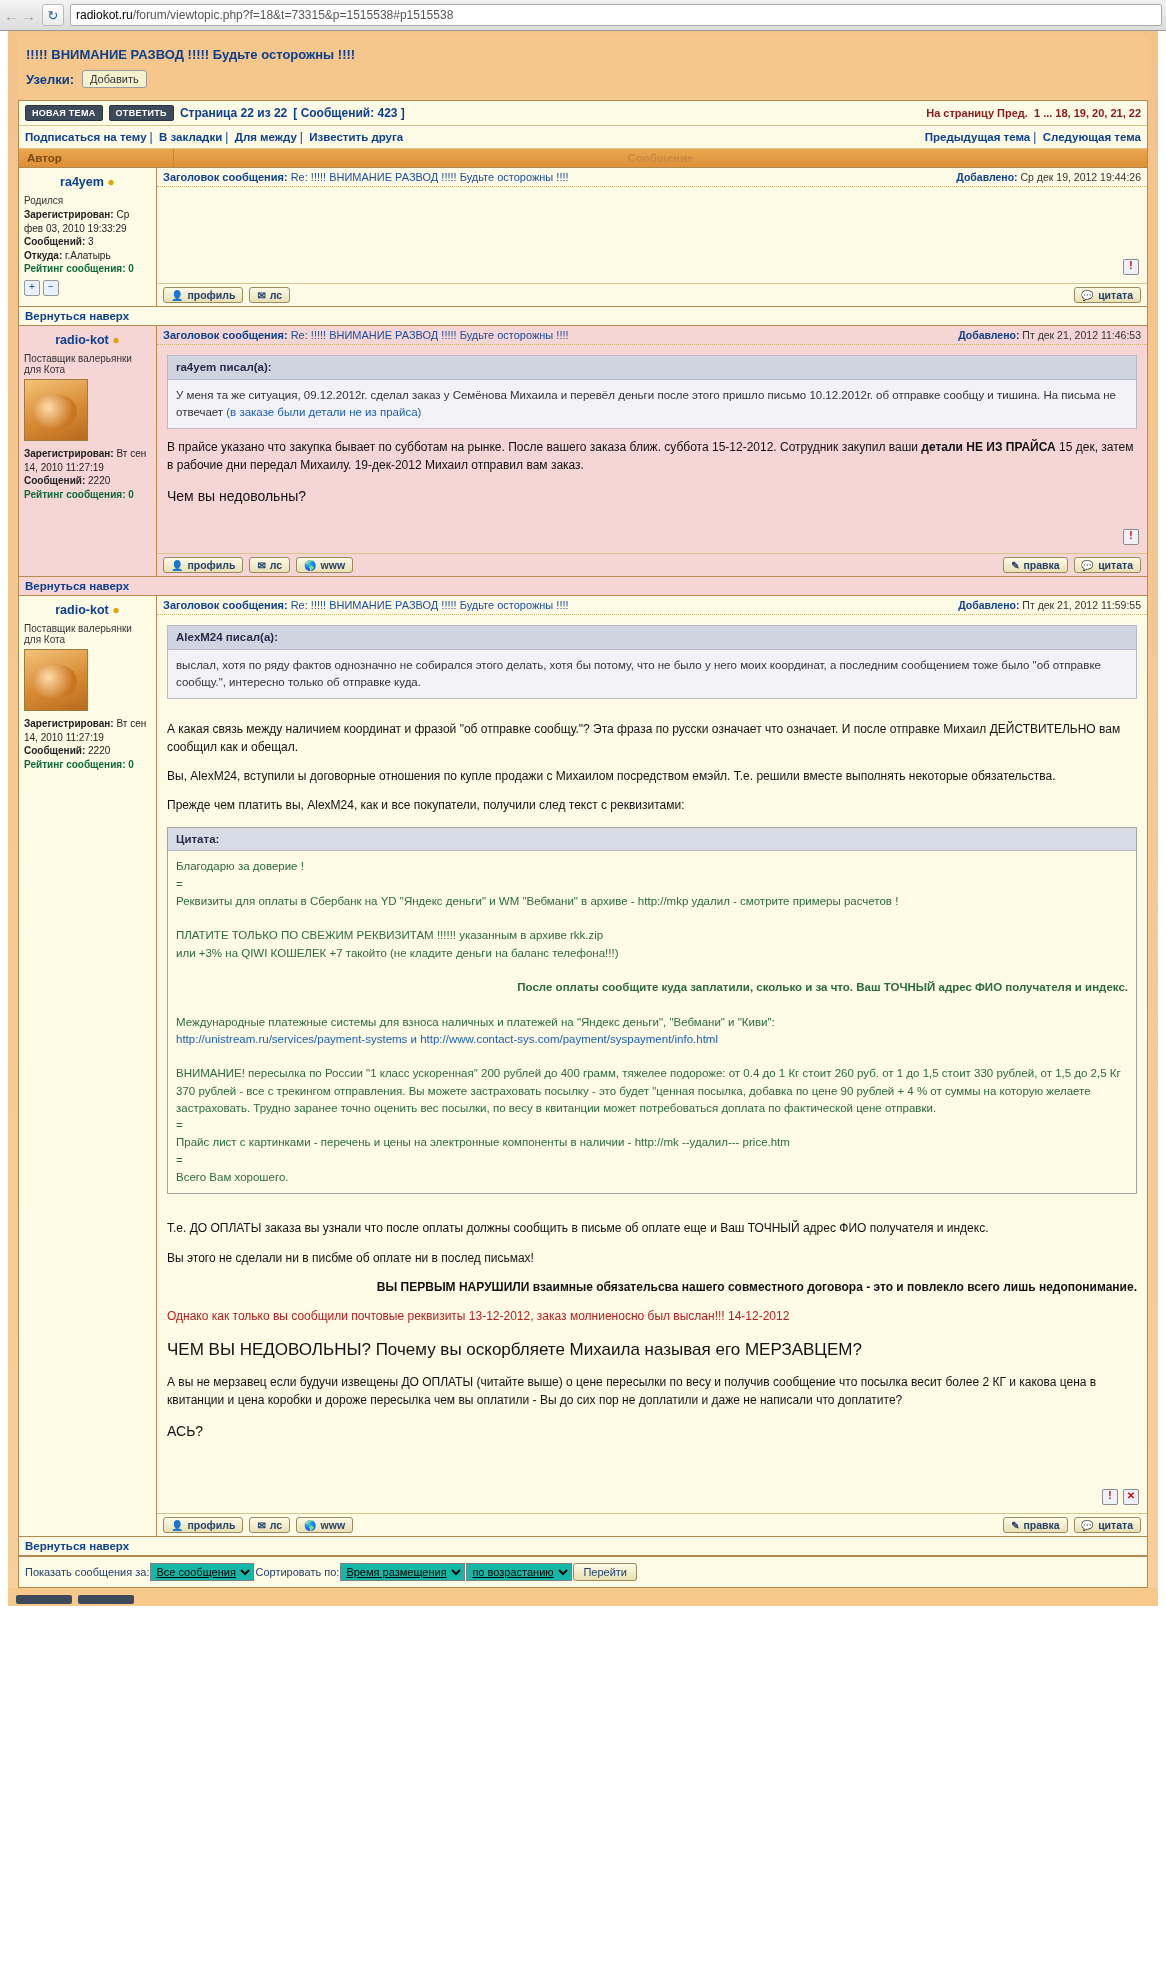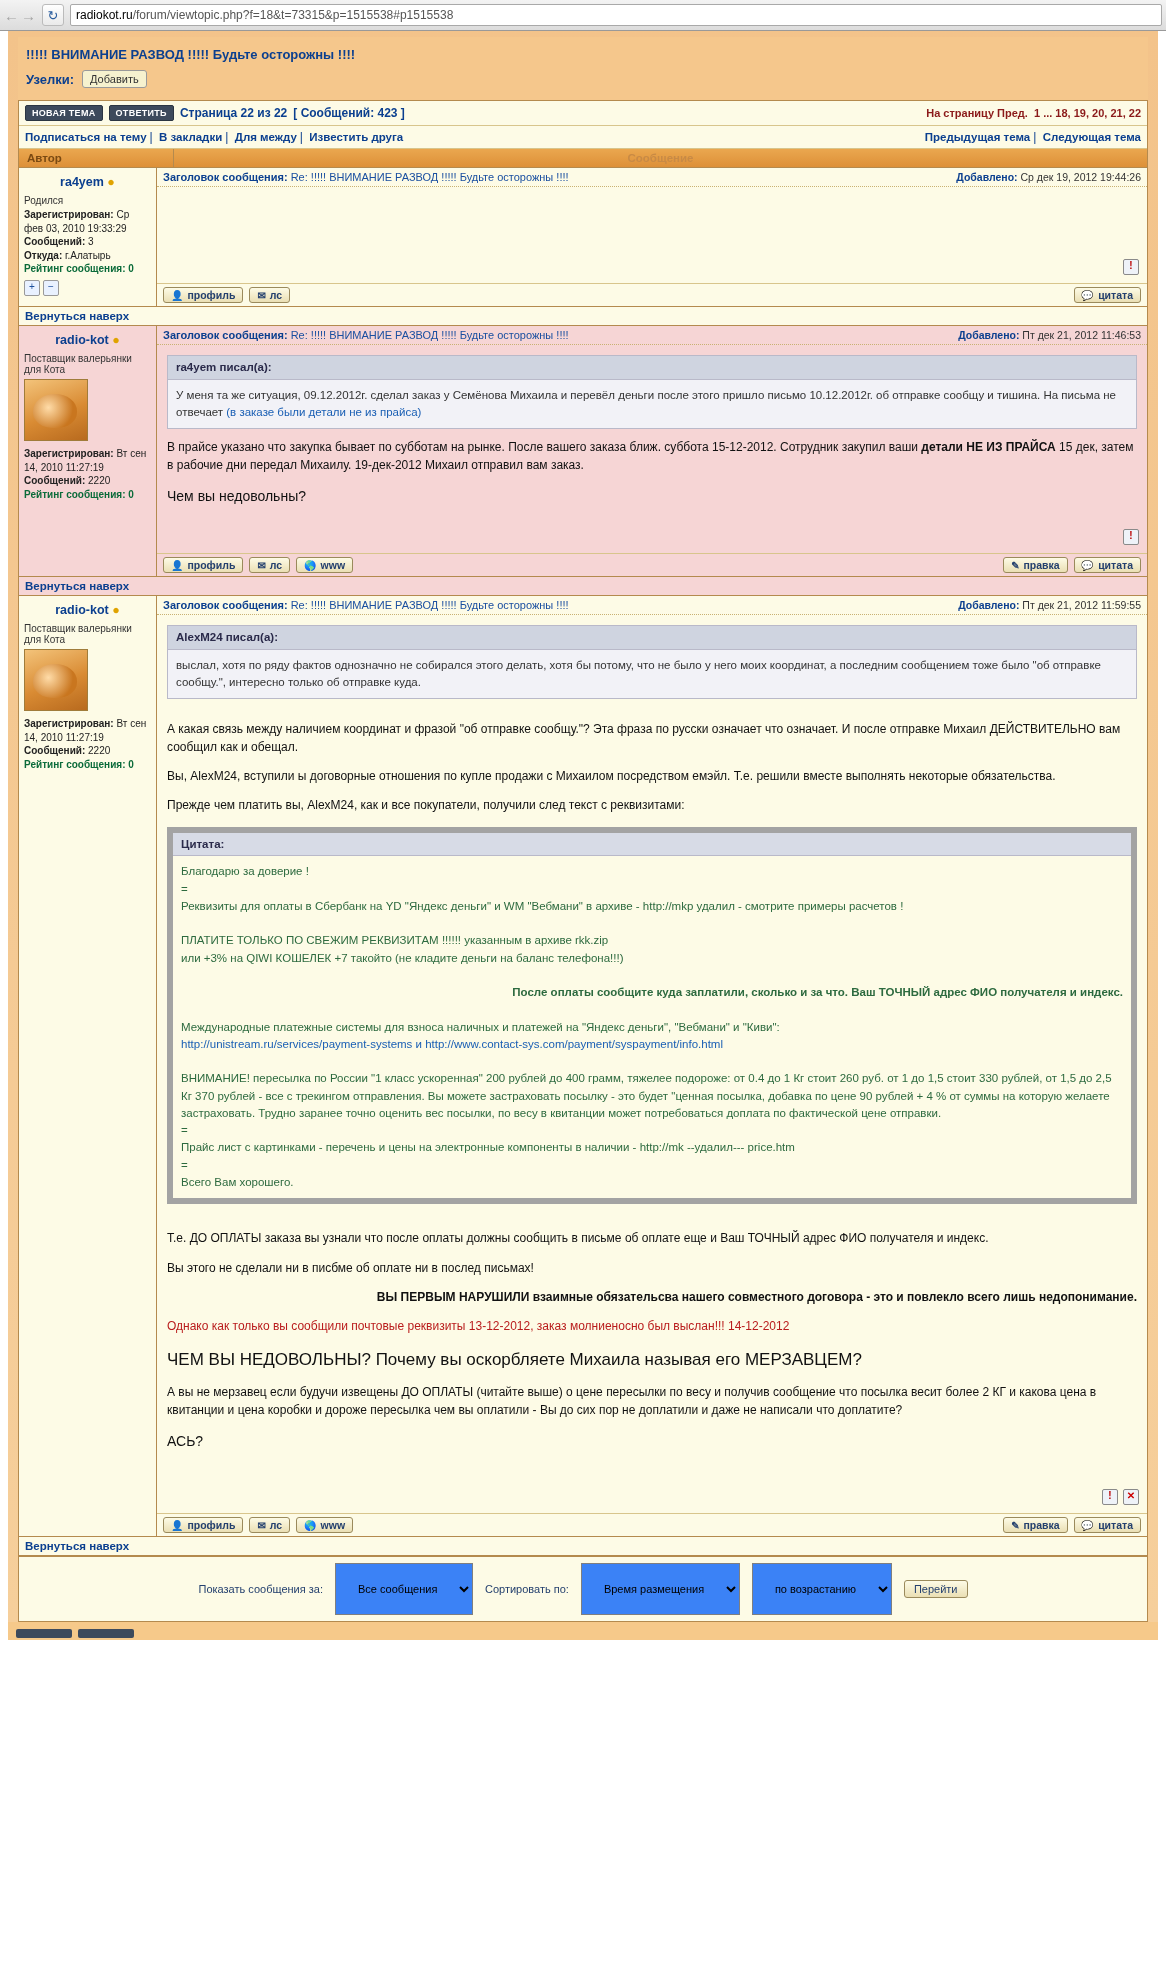--- a/index.html
+++ b/index.html
@@ -60,36 +60,36 @@
   .post-content p{margin:0 0 12px 0;}
   .post-content p:last-child{margin-bottom:0;}
   .big{font-size:14px;font-weight:normal;}
   .big2{font-size:17px;}
   .blue{color:#b91c1c;}
   .bold{font-weight:bold;text-align:right;}
 
   .quote{border:1px solid #b9b9c9;background:#f2f2f7;margin:2px 0 10px 0;}
   .quote .qh{background:#cfd4e0;padding:3px 8px;font-size:11.5px;font-weight:bold;color:#2a2a4a;border-bottom:1px solid #b9b9c9;}
   .quote .qb{padding:7px 8px;font-size:11.5px;color:#333;line-height:1.5;}
-  .quote.reqs{background:#5eead4;border:6px solid #a3a3a3;}
+  .quote.reqs{background:#5eead4;border:1px solid #a3a3a3;}
   .quote.reqs .qh{background:#d7dbe6;}
   .quote.reqs .qb{background:#fdfbe6;color:#1b4a2a;}
   .qb .g{color:#2d6a3f;}
   .qb .lnk{color:#1a5fb4;}
 
   .report{position:absolute;right:8px;bottom:8px;width:14px;height:14px;border:1px solid #8a8a8a;background:#eef2f8;color:#b00;font-weight:bold;font-size:10px;line-height:12px;text-align:center;border-radius:2px;}
   .post-foot{display:flex;justify-content:space-between;align-items:center;padding:3px 6px;border-top:1px solid #d8c58c;}
   .foot-left{display:flex;align-items:center;gap:6px;}
   .backtop{color:#0b3f8f;font-weight:bold;font-size:11.5px;width:132px;padding-left:4px;}
   .minibtn{display:inline-flex;align-items:center;gap:4px;border:1px solid #9a8a5c;background:linear-gradient(#fdfbe6,#eadfb4);border-radius:3px;padding:1px 7px;font-size:10.5px;color:#24406e;font-weight:bold;}
   .minibtn .ic{font-size:10px;}
   .foot-right{display:flex;gap:6px;}
 
-  .bottombar{display:flex;align-items:center;justify-content:center;gap:12px;padding:6px;background:#fdfbe6;border-top:1px solid #b48a4e;font-size:11px;color:#24406e;}
-  .bottombar select{font-size:11px;border:1px solid #7f7f7f;background:#3b82f6;padding:18px;}
+  .bottombar{display:flex;align-items:center;gap:1px;padding:6px;background:#fdfbe6;border-top:1px solid #b48a4e;font-size:11px;color:#24406e;}
+  .bottombar select{font-size:11px;border:1px solid #7f7f7f;background:#14b8a6;padding:1px;text-decoration:underline;}
   .gobtn{border:1px solid #9a8a5c;background:linear-gradient(#fdfbe6,#eadfb4);border-radius:3px;padding:2px 9px;font-size:11px;color:#24406e;}
   .footer-strip{height:16px;background:#f6c98a;margin:0 8px;display:flex;align-items:flex-end;gap:6px;padding:0 8px 2px 8px;}
   .footer-strip .chip{width:56px;height:9px;background:#3d4a5c;border-radius:2px;}
 </style>
 </head>
 <body>
 
 <div class="browser-bar">
   <div class="nav-arrows">
     <span>←</span>

